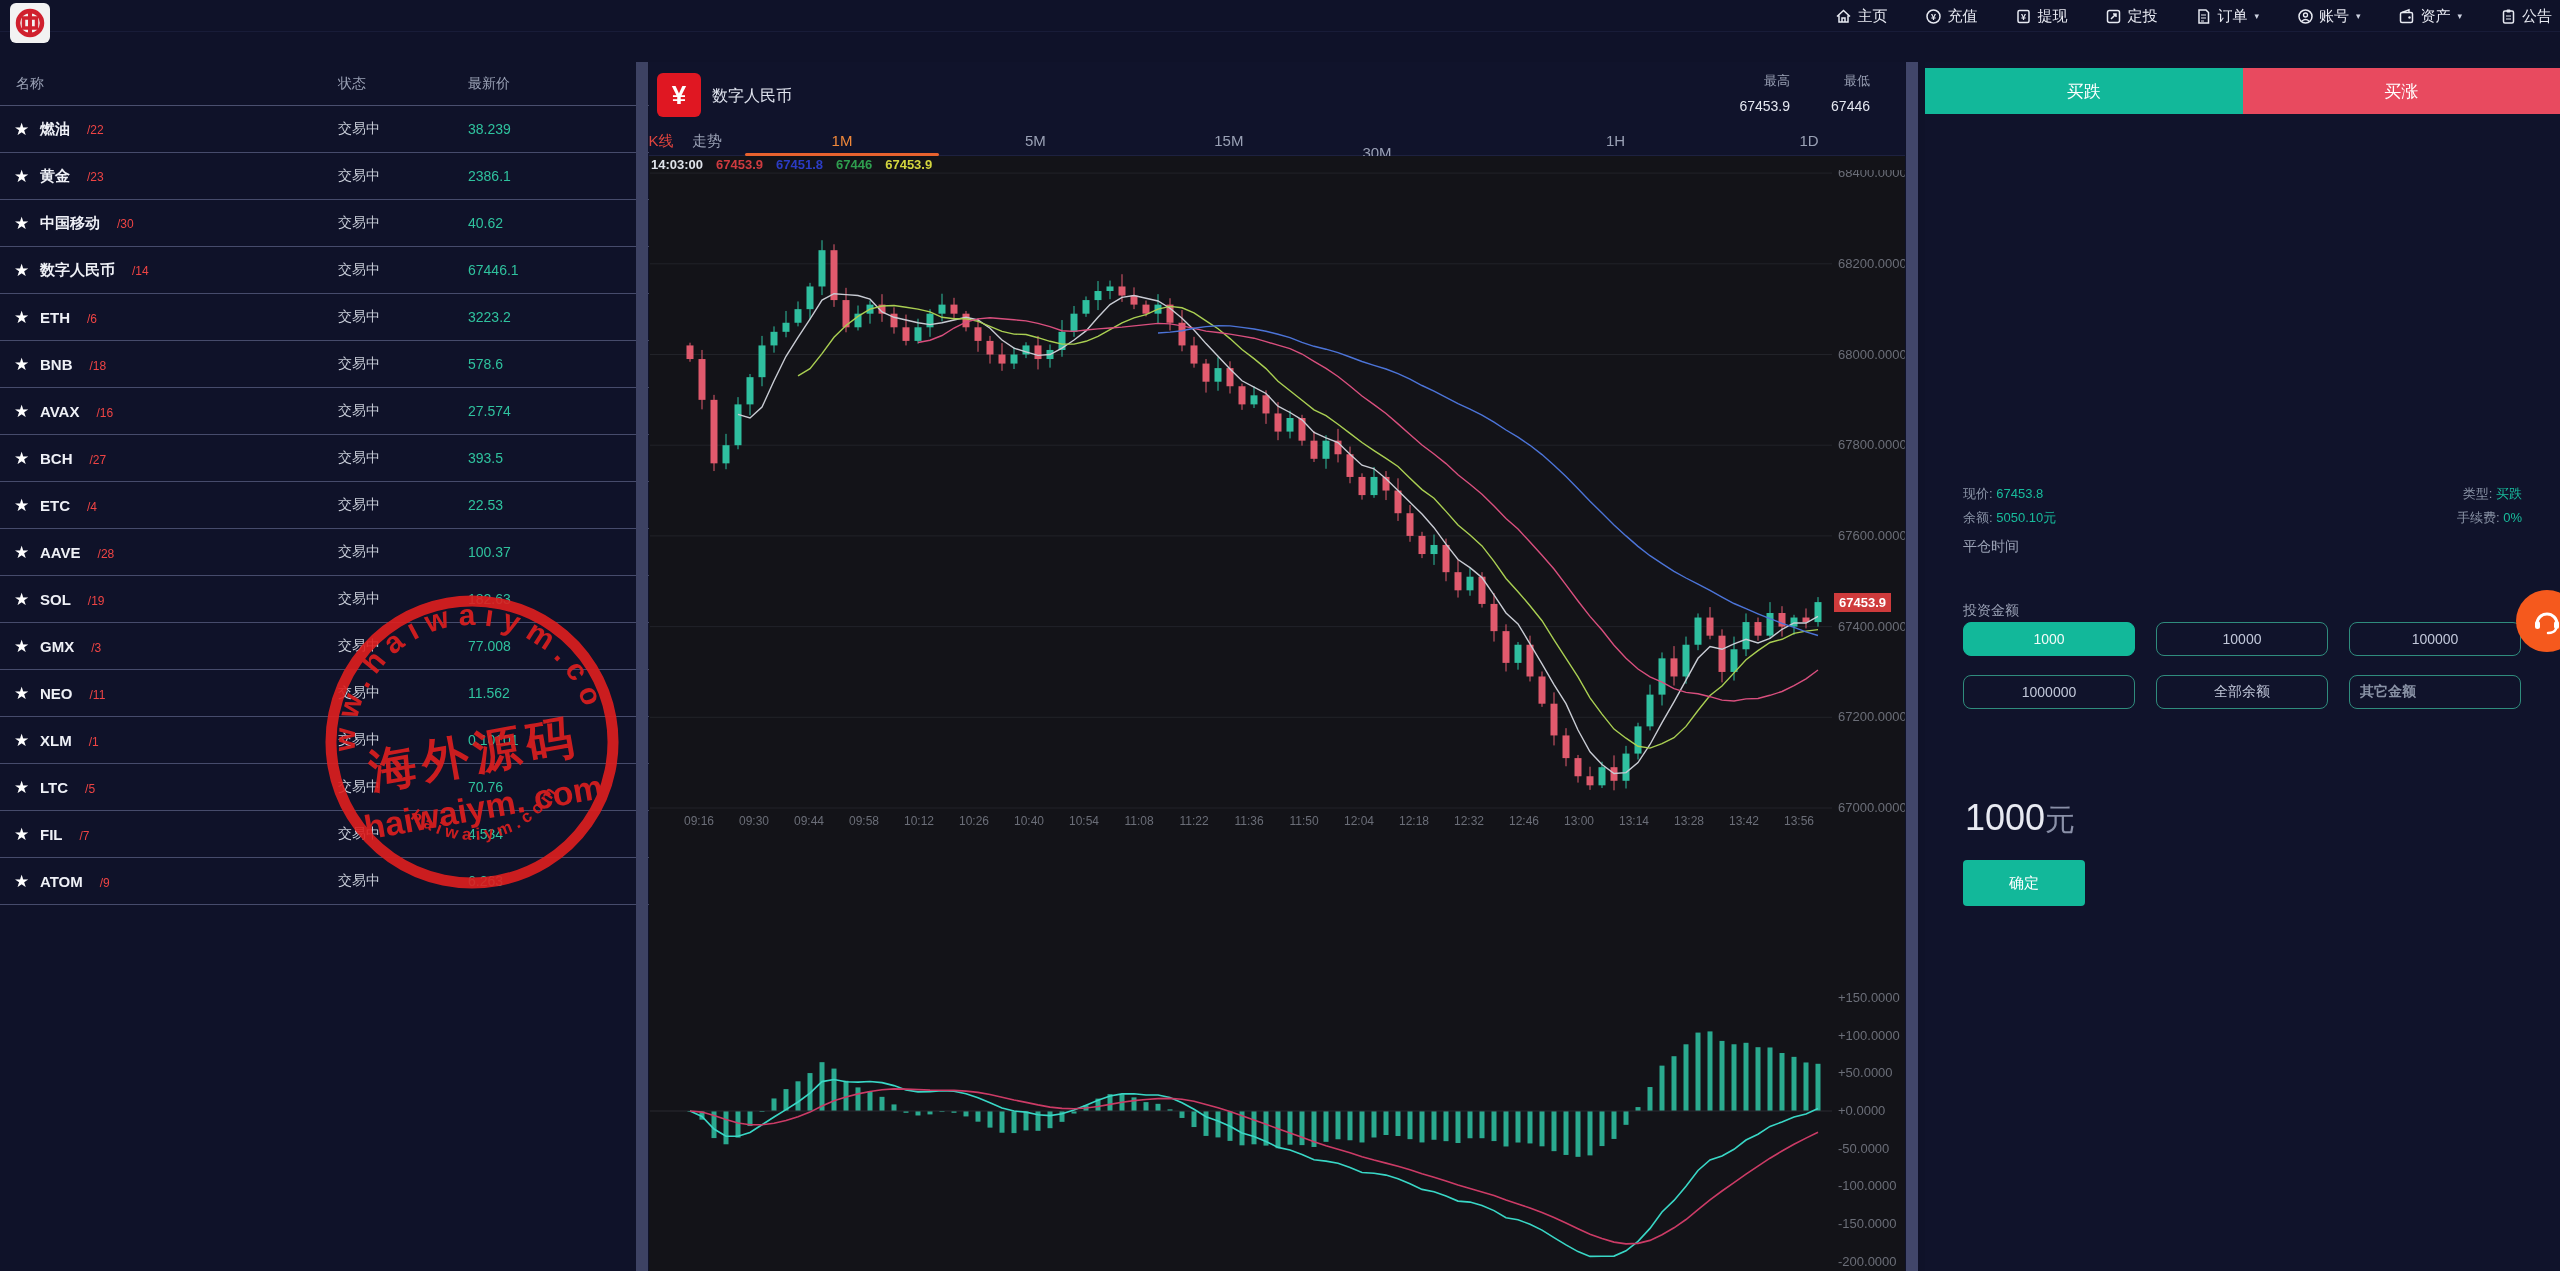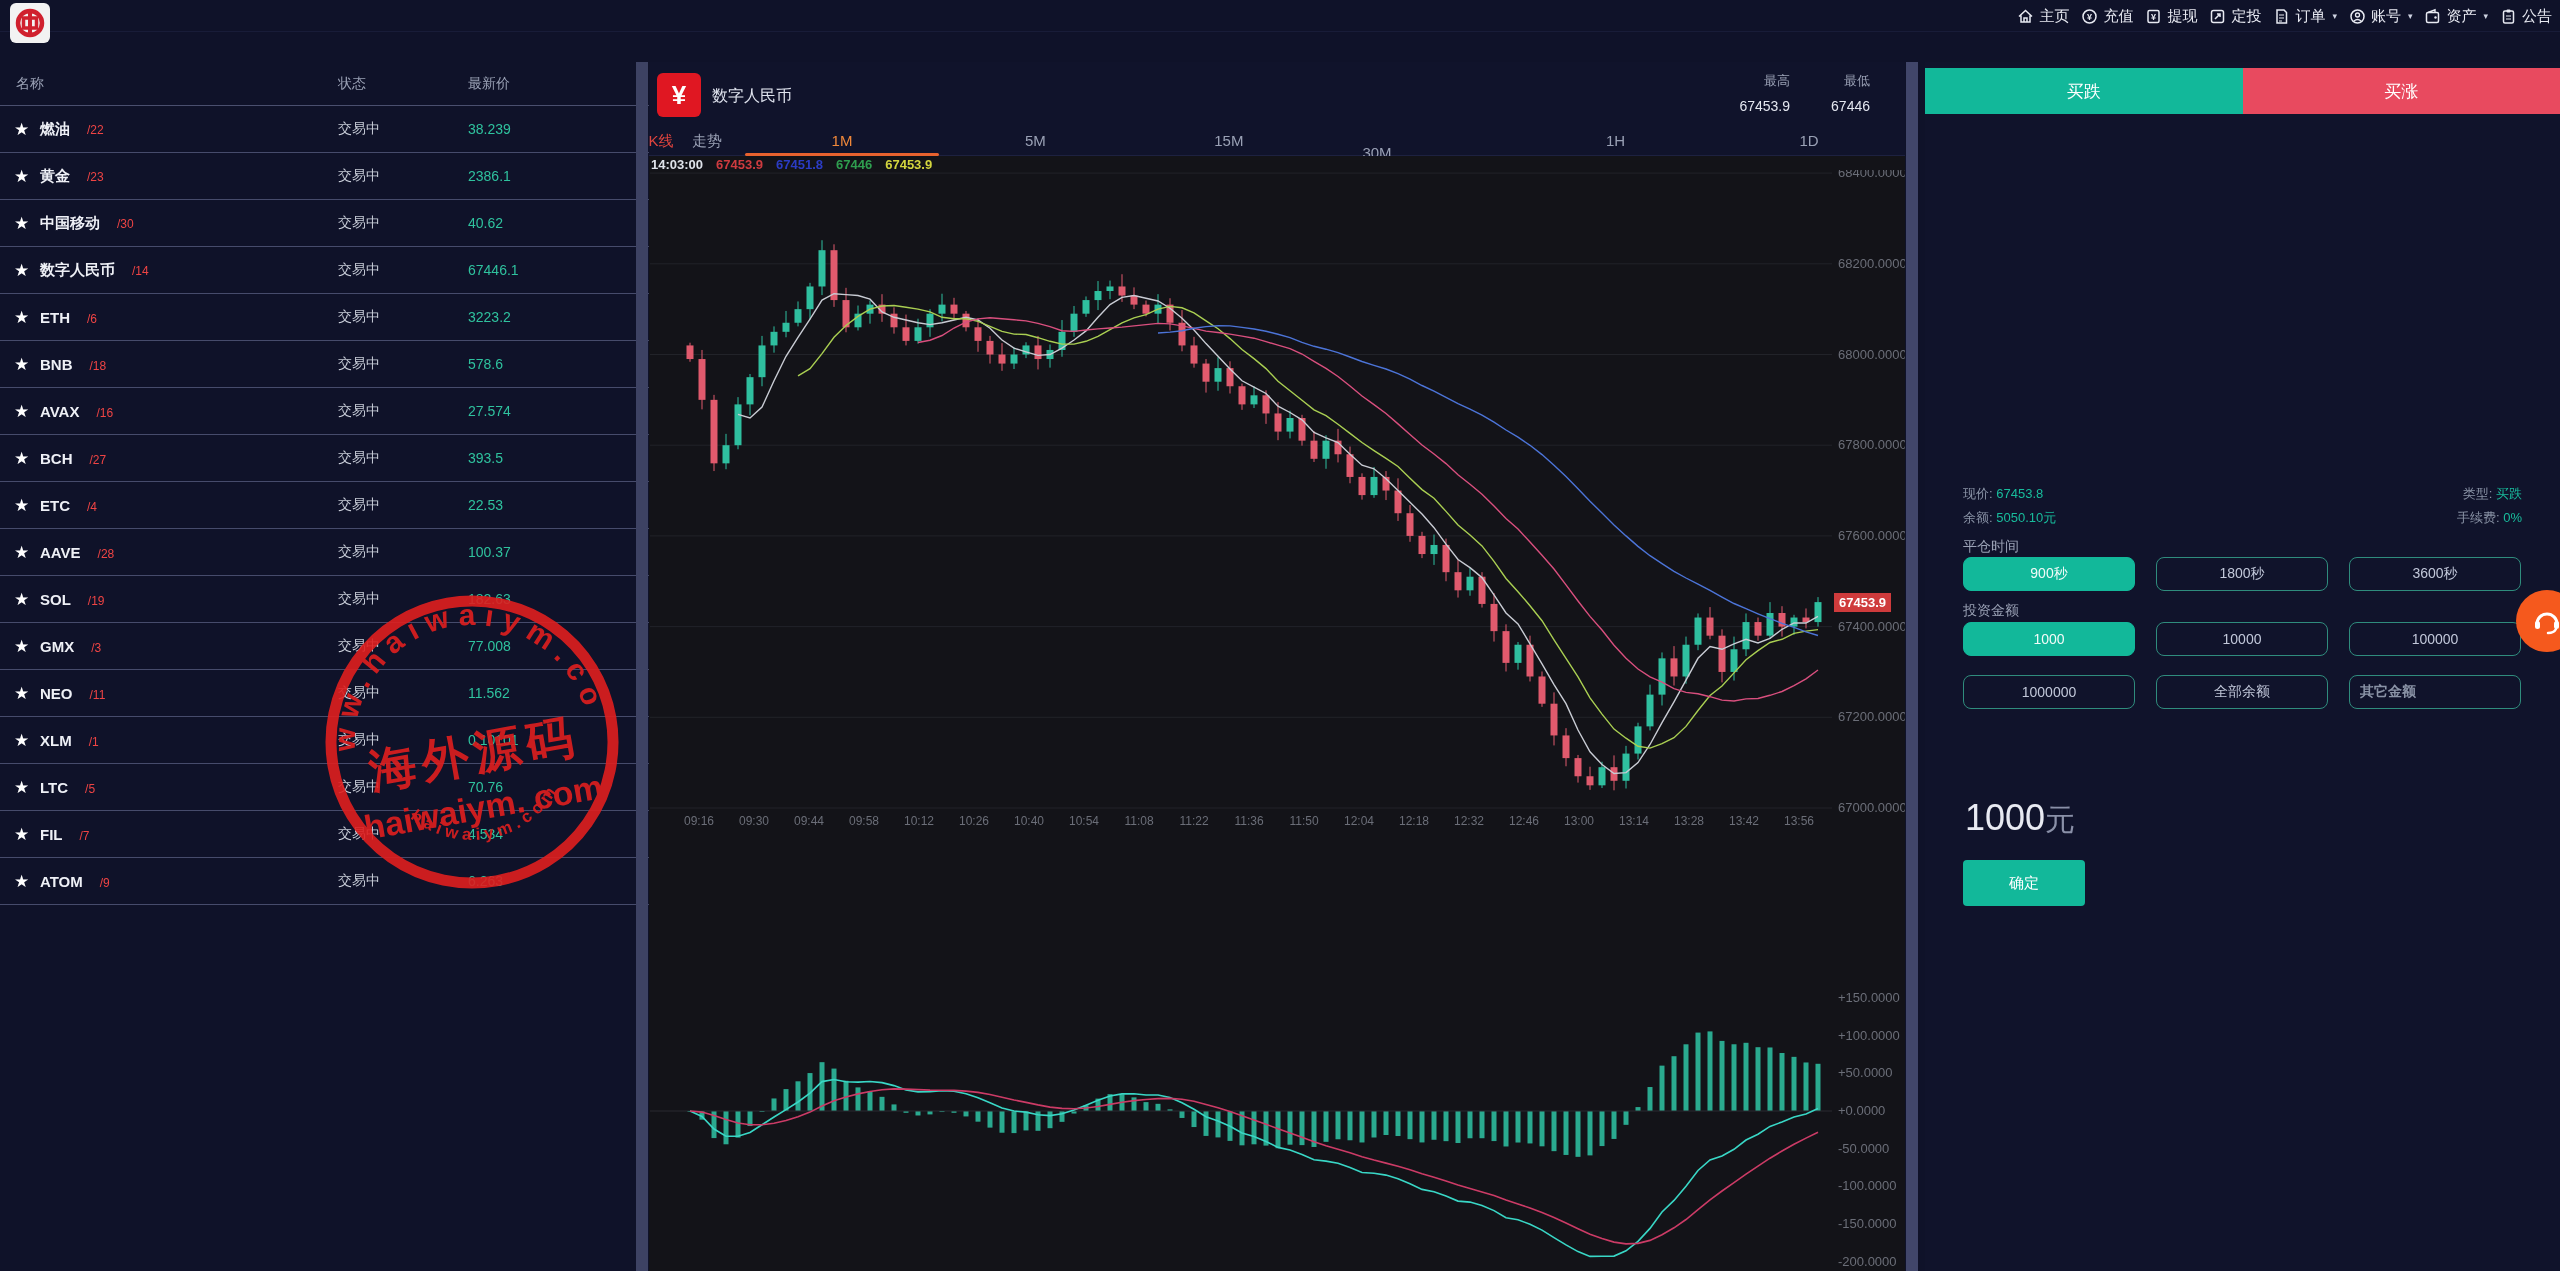--- a/index.html
+++ b/index.html
@@ -6,21 +6,21 @@
   html,body { width:2560px; height:1271px; overflow:hidden; background:#0f1229;
               font-family:"Liberation Sans", sans-serif; }
 
   
   #topbar { position:absolute; left:0; top:0; width:2560px; height:32px;
             background:#0f1229; border-bottom:1px solid #181c38; z-index:30; }
   #logo-box { position:absolute; left:10px; top:3px; width:40px; height:40px;
               background:#f2f2f2; border-radius:6px; display:flex; align-items:center;
               justify-content:center; z-index:31; }
   #nav { position:absolute; right:8px; top:0; height:32px; display:flex;
-         align-items:center; gap:12px; }
+         align-items:center; gap:38px; }
   .nav-item { display:flex; align-items:center; gap:5px; color:#e8eaf2; font-size:15px;
               cursor:pointer; white-space:nowrap; }
   .nav-item svg { display:block; }
   .caret { font-size:9px; color:#cfd3e2; margin-left:2px; }
 
   
   #sidebar { position:absolute; left:0; top:62px; width:781px; height:1209px;text-align:right; }
   #sidebar-header { position:relative; height:44px; border-bottom:1px solid #4a4f6e;
                     color:#9aa1b5; font-size:14px; }
   .col-name   { position:absolute; left:16px;  top:50%; transform:translateY(-50%); }
@@ -695,25 +695,20 @@
   <div class="p-row" style="top:447px;">
     <span>余额:</span>
     <span class="v">5050.10元</span>
     <span class="p-right">
       <span>手续费:</span>
       <span class="v">0%</span>
     </span>
   </div>
 
   <div class="p-label" style="top:476px;">平仓时间</div>
-  <div class="btn-row" id="duration-row" style="top:495px;">
-      <div class="pill active">900秒</div>
-      <div class="pill">1800秒</div>
-      <div class="pill">3600秒</div>
-    </div>
 
   <div class="p-label" style="top:540px;">投资金额</div>
   <div class="btn-row" id="amount-row1" style="top:560px;">
       <div class="pill active">1000</div>
       <div class="pill">10000</div>
       <div class="pill">100000</div>
     </div>
   <div class="btn-row" id="amount-row2" style="top:613px;">
       <div class="pill">1000000</div>
       <div class="pill">全部余额</div>

